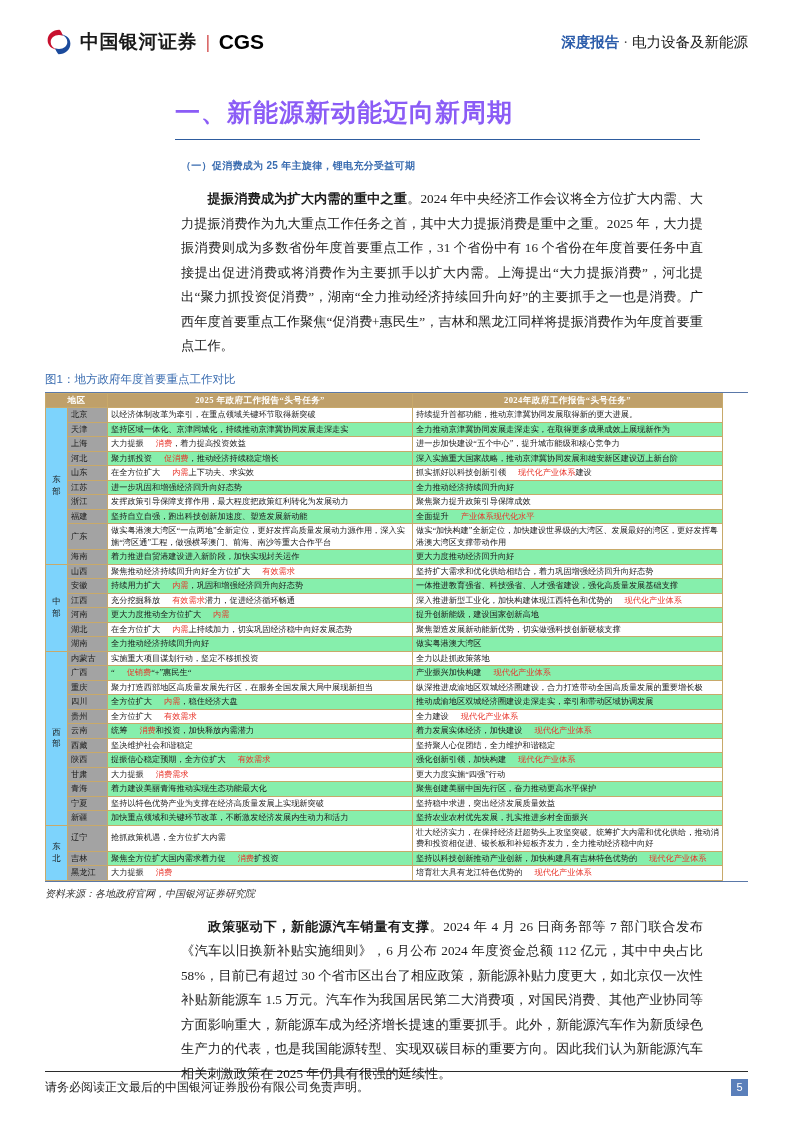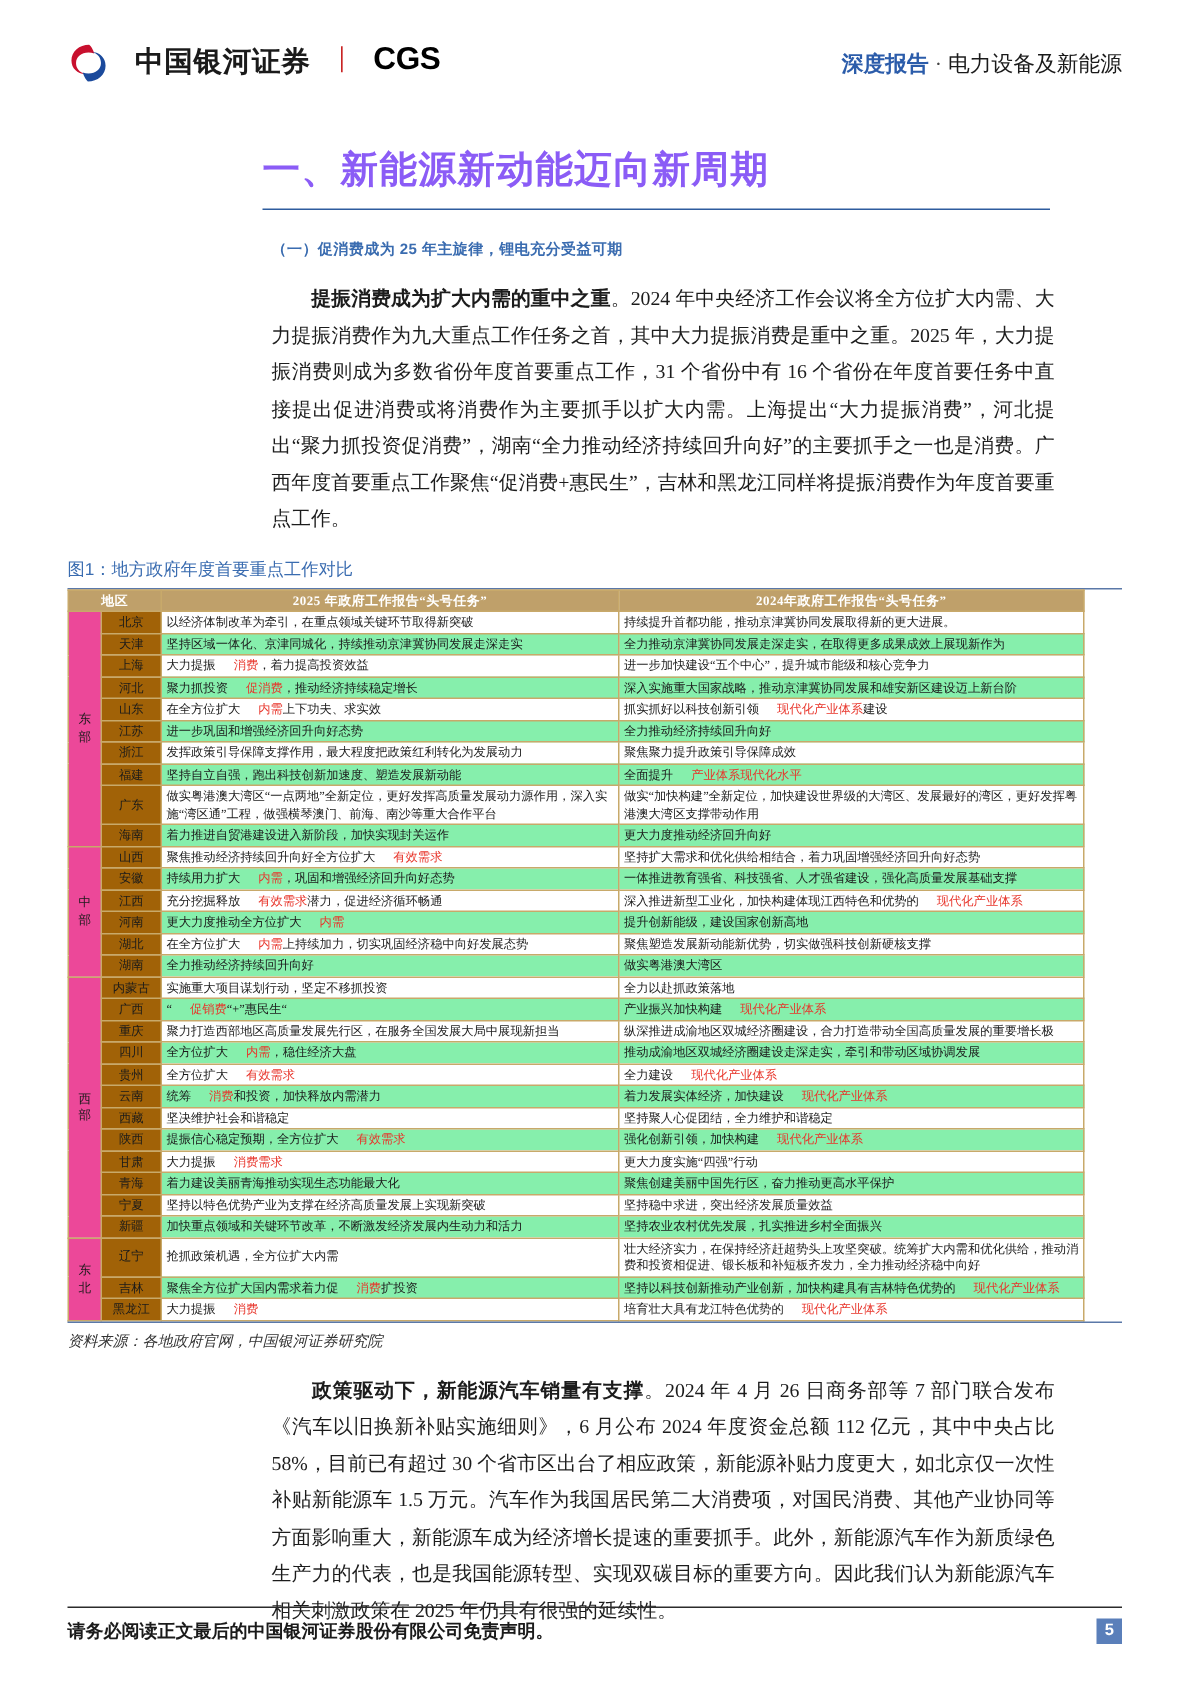--- a/index.html
+++ b/index.html
@@ -12,21 +12,21 @@
     position: relative;
     overflow: hidden;
   }
   .page { position: relative; width: 793px; height: 1122px; padding: 0 45px; }
 
   
   .doc-header {
     display: flex; align-items: center; justify-content: space-between;
     padding-top: 24px; height: 60px;
   }
-  .brand { display: flex; gap: 17px; }
+  .brand { display: flex; align-items: center; gap: 7px; }
   .brand-logo { width: 28px; height: 28px; flex: 0 0 28px; }
   .brand-cn {
     font-family: "Liberation Sans", sans-serif;
     font-weight: bold; font-size: 19px; color: #1a1a1a; letter-spacing: .5px;
   }
   .brand-sep { color:#c00000; font-weight:400; font-size:19px; margin:0 2px; }
   .brand-en {
     font-family: "Liberation Sans", sans-serif;
     font-weight: bold; font-size: 21px; color: #000; letter-spacing: -0.2px;
   }
@@ -84,36 +84,36 @@
     font-size: 8.2px;
     font-family: "Liberation Serif", serif;
     color: #1a1a1a;
   }
   table.t1 td, table.t1 th { border: 0.5px solid #c8a96a; padding: 1px 3px; vertical-align: middle; line-height: 11.5px; }
   table.t1 thead th {
     background: #bfa06a; color: #ffffff; font-weight: bold;
     text-align: center; font-size: 8.6px; height: 14px; letter-spacing:.4px;
   }
   table.t1 thead th.th-region { width: 26px; }
-  .td-grp { width: 22px; text-align: center; background: #ec4899; font-size: 8.4px; line-height: 12px; }
-  .td-prov { width: 40px; text-align: center; background: #a16207; white-space: nowrap; }
+  .td-grp { width: 22px; text-align: center; background: #7dd3fc; font-size: 8.4px; line-height: 12px; }
+  .td-prov { width: 40px; background: #a3a3a3; white-space: nowrap; }
   .td-txt { background: #ffffff; }
   .col-2025 { width: 305px; }
   .col-2024 { width: 310px; }
   tr.alt td.td-txt { background: #86efac; }
   .hl { color: #e8352b; padding-left: 12px; }
   .t1-topline { border-top: 1.4px solid #5a78a8; width: 703px; margin-bottom: 0px; }
   .t1-botline { border-top: 1.4px solid #5a78a8; width: 703px; margin-top: 0px; }
 
   
   .footer {
     position: absolute; left: 45px; right: 45px; bottom: 26px;
   }
   .footer-rule { border-top: 1.1px solid #2b2b2b; margin-bottom: 7px; }
-  .footer-row { display:flex; justify-content: space-between; font-weight: bold; }
+  .footer-row { display:flex; justify-content: space-between; }
   .footer-text { font-size: 12px; color: #1a1a1a; }
   .page-num {
     background: #5a7fba; color:#fff; font-family:"Liberation Sans",sans-serif;
     font-size: 11px; width: 17px; height: 17px; line-height:17px; text-align:center;
   }
 </style>
 </head>
 <body>
 
 <div class="page">

